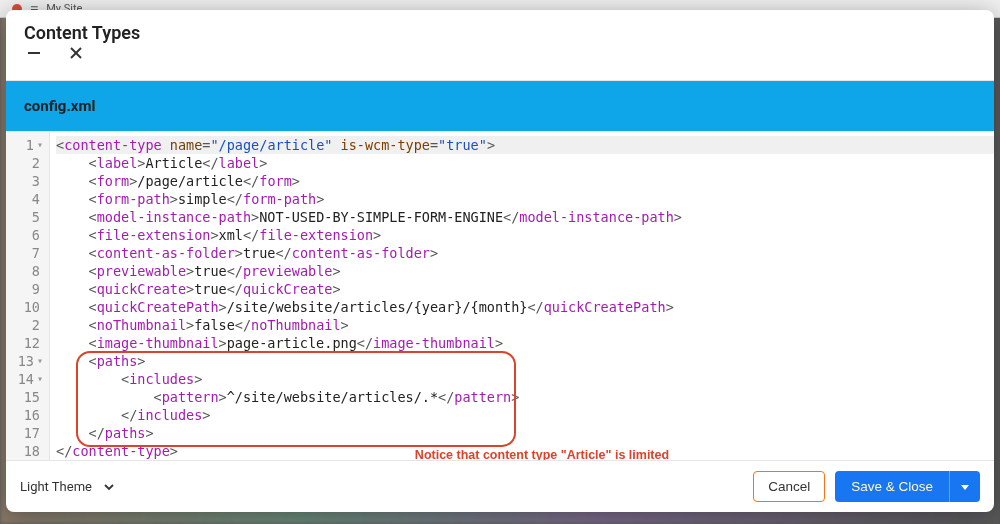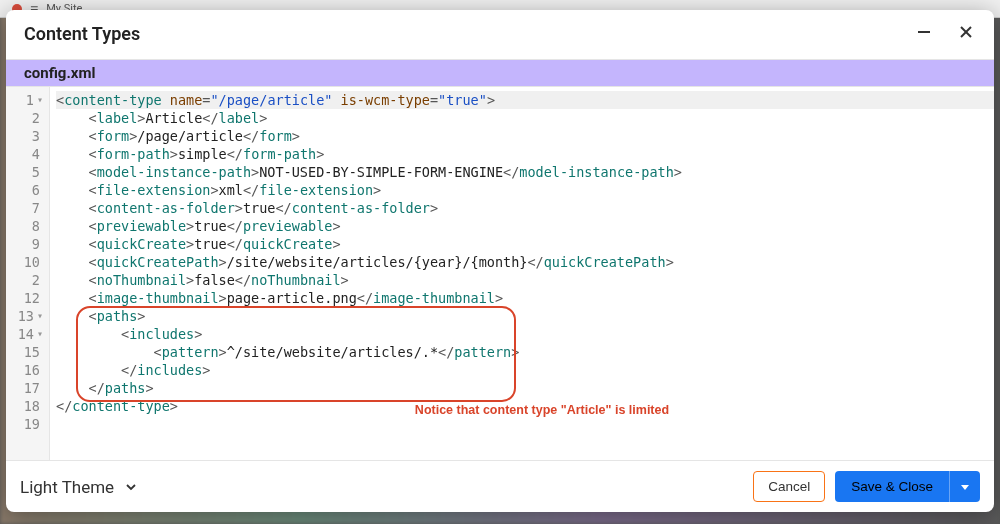--- a/index.html
+++ b/index.html
@@ -2,45 +2,45 @@
 <html><head>
 <meta charset="utf-8">
 <style>
 * { box-sizing: border-box; margin: 0; padding: 0; }
 body { font-family: -apple-system, BlinkMacSystemFont, "Segoe UI", Roboto, Arial, sans-serif; background: #555; width: 1000px; height: 524px; overflow: hidden; position: relative; }
 .backdrop { position: absolute; inset: 0; background: linear-gradient(90deg, #8a7a6a 0%, #6a8a7a 30%, #7a6a8a 60%, #5a5a5a 100%); filter: blur(2px); }
 .backdrop-top { position: absolute; top: 0; left: 0; right: 0; height: 18px; background: #f0f0f0; border-bottom: 1px solid #ccc; display: flex; align-items: center; gap: 8px; padding-left: 12px; font-size: 11px; color: #555; }
 .backdrop-top .red { width: 10px; height: 10px; background: #d94c3c; border-radius: 50%; }
 .backdrop-top .ham { font-size: 14px; }
 .modal { position: absolute; top: 10px; left: 6px; right: 6px; bottom: 12px; background: #fff; border-radius: 8px; box-shadow: 0 4px 24px rgba(0,0,0,0.35); display: flex; flex-direction: column; overflow: hidden; }
-.modal-header { display: flex; align-items: center; justify-content: space-between; padding: 12px 18px 14px 18px; }
+.modal-header { display: flex; justify-content: space-between; padding: 12px 18px 14px 18px; flex-direction: column; }
 .modal-title { font-size: 18px; font-weight: 600; color: #222; }
 .modal-header-actions { display: flex; gap: 22px; align-items: center; }
 .icon-btn { background: none; border: none; cursor: pointer; color: #333; padding: 2px; }
-.file-bar { background: #c4b5fd; border-top: 1px solid #e5e5e5; border-bottom: 1px solid #e5e5e5; padding: 4px 18px; font-weight: 700; color: #222; font-size: 15px; }
+.file-bar { background: #0ea5e9; border-top: 1px solid #e5e5e5; border-bottom: 1px solid #e5e5e5; padding: 16px 18px; font-weight: 700; color: #222; font-size: 15px; }
 .editor { flex: 1; display: flex; font-family: Menlo, Monaco, Consolas, monospace; font-size: 13.5px; overflow: hidden; position: relative; background: #fff; }
 .gutter { background: #f5f5f5; border-right: 1px solid #e5e5e5; text-align: right; padding: 4px 6px 4px 4px; color: #888; user-select: none; min-width: 44px; }
 .gutter .ln { height: 18px; line-height: 18px; display: flex; justify-content: flex-end; align-items: center; gap: 3px; }
 .gutter .fold { color: #999; font-size: 10px; }
 .code { padding: 4px 0 4px 6px; flex: 1; position: relative; }
 .code .line { height: 18px; line-height: 18px; white-space: pre; }
 .code .line.hl { background: #f0f0f0; }
-.tag { color: #0f766e; }
+.tag { color: #a21caf; }
 .attr { color: #7a3e00; }
 .val { color: #1a4fc4; }
 .txt { color: #222; }
 .punc { color: #555; }
 .annotation-box { position: absolute; border: 2.5px solid #d9442a; border-radius: 14px; pointer-events: none; }
 .annotation-text { position: absolute; color: #d9442a; font-family: -apple-system, sans-serif; font-size: 12.5px; font-weight: 600; line-height: 1.35; text-align: center; pointer-events: none; }
 .footer { border-top: 1px solid #e5e5e5; padding: 10px 14px; display: flex; align-items: center; justify-content: space-between; }
-.theme-select { font-size: 17px; color: #333; cursor: pointer; display: flex; align-items: center; gap: 12px; }
+.theme-select { font-size: 13px; color: #333; cursor: pointer; display: flex; align-items: center; gap: 12px; }
 .footer-actions { display: flex; gap: 10px; align-items: stretch; }
 .btn-cancel { background: #fff; border: 1px solid #f97316; border-radius: 4px; padding: 7px 14px; font-size: 13.5px; color: #333; cursor: pointer; }
 .save-group { display: flex; }
-.btn-save { background: #1976f2; color: #000000; border: none; border-radius: 4px 0 0 4px; padding: 7px 16px; font-size: 13.5px; font-weight: 500; cursor: pointer; }
+.btn-save { background: #1976f2; color: #fef9c3; border: none; border-radius: 4px 0 0 4px; padding: 7px 16px; font-size: 13.5px; font-weight: 500; cursor: pointer; }
 .btn-save-drop { background: #1976f2; color: #fff; border: none; border-left: 1px solid rgba(255,255,255,0.35); border-radius: 0 4px 4px 0; padding: 7px 10px; cursor: pointer; display: flex; align-items: center; }
 </style>
 </head>
 <body>
 
 <div class="backdrop"></div>
 <div class="backdrop-top">
   <span class="red"></span>
   <span class="ham">≡</span>
   <span>My Site</span>

